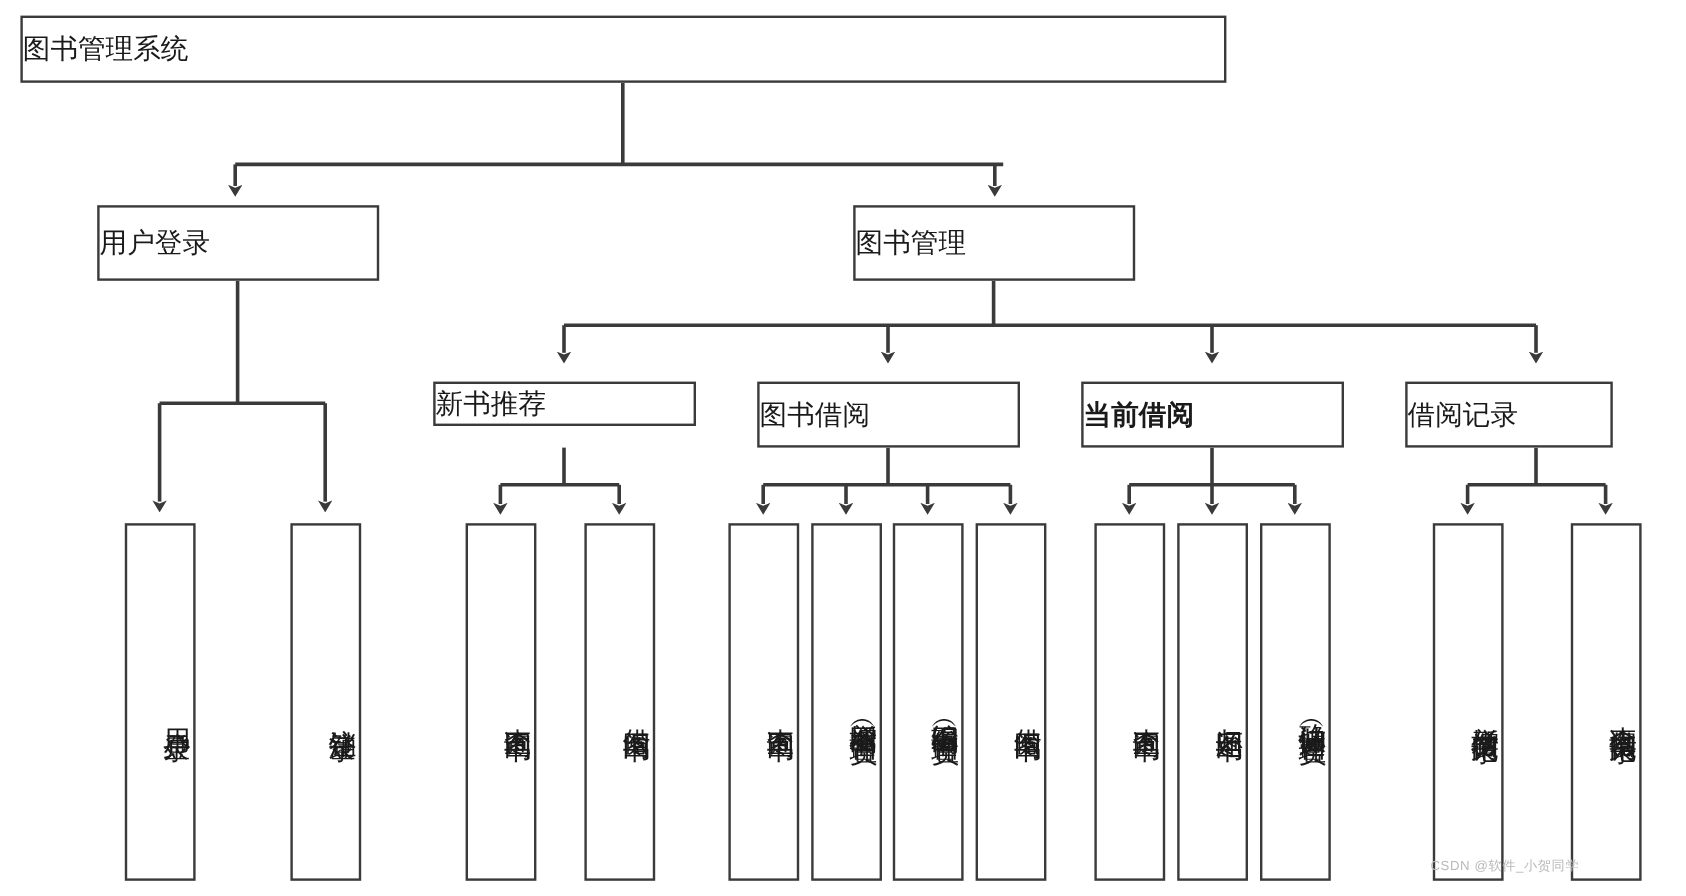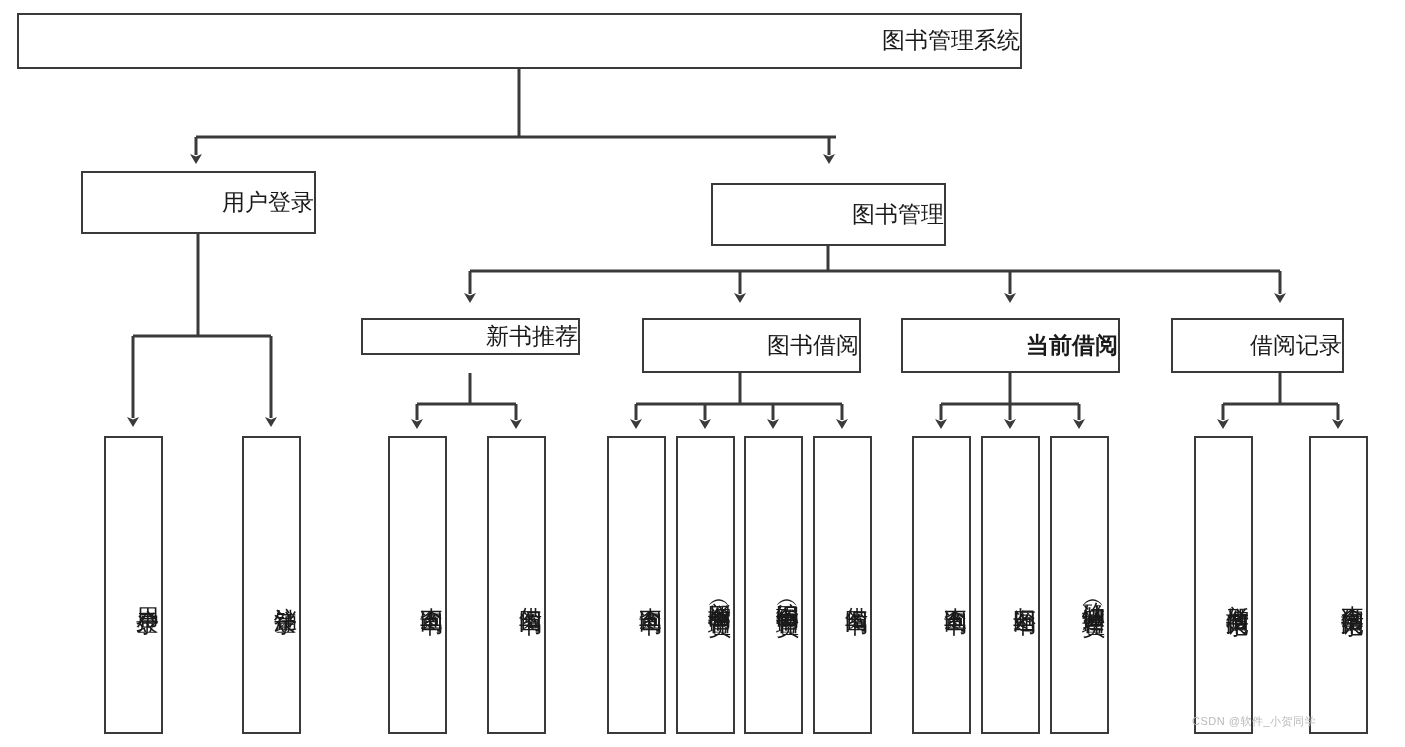--- a/index.html
+++ b/index.html
@@ -26,21 +26,21 @@
     pointer-events: none;
   }
   .node {
     position: absolute;
     box-sizing: border-box;
     border: 2px solid #3a3a3a;
     background: #ffffff;
     color: #1a1a1a;
     display: flex;
     align-items: center;
-    justify-content: flex-end;
+    justify-content: flex-start;
     text-align: center;
     line-height: 1.18;
   }
   .node.h {
     font-size: 23px;
   }
   .node.root {
     font-size: 23px;
   }
   .node.v {
@@ -118,28 +118,28 @@
     </g>
   </svg>
 
   <div class="node root" style="left:17px; top:13px; width:1005px; height:56px;">
     <span>图书管理系统</span>
   </div>
 
   <div class="node h" style="left:81px; top:171px; width:235px; height:63px;">
     <span>用户登录</span>
   </div>
-  <div class="node h" style="left:711px; top:183px; width:235px; height:63px;">
+  <div class="node h" style="left:711px; top:171px; width:235px; height:63px;">
     <span>图书管理</span>
   </div>
 
   <div class="node h" style="left:361px; top:318px; width:219px; height:37px;">
     <span>新书推荐</span>
   </div>
-  <div class="node h" style="left:631px; top:318px; width:219px; height:55px;margin-left:11px;">
+  <div class="node h" style="left:631px; top:318px; width:219px; height:55px;">
     <span>图书借阅</span>
   </div>
   <div class="node h" style="left:901px; top:318px; width:219px; height:55px;font-weight:bold;">
     <span>当前借阅</span>
   </div>
   <div class="node h" style="left:1171px; top:318px; width:173px; height:55px;">
     <span>借阅记录</span>
   </div>
 
   <div class="node v" style="left:104px; top:436px; width:59px; height:298px;">

